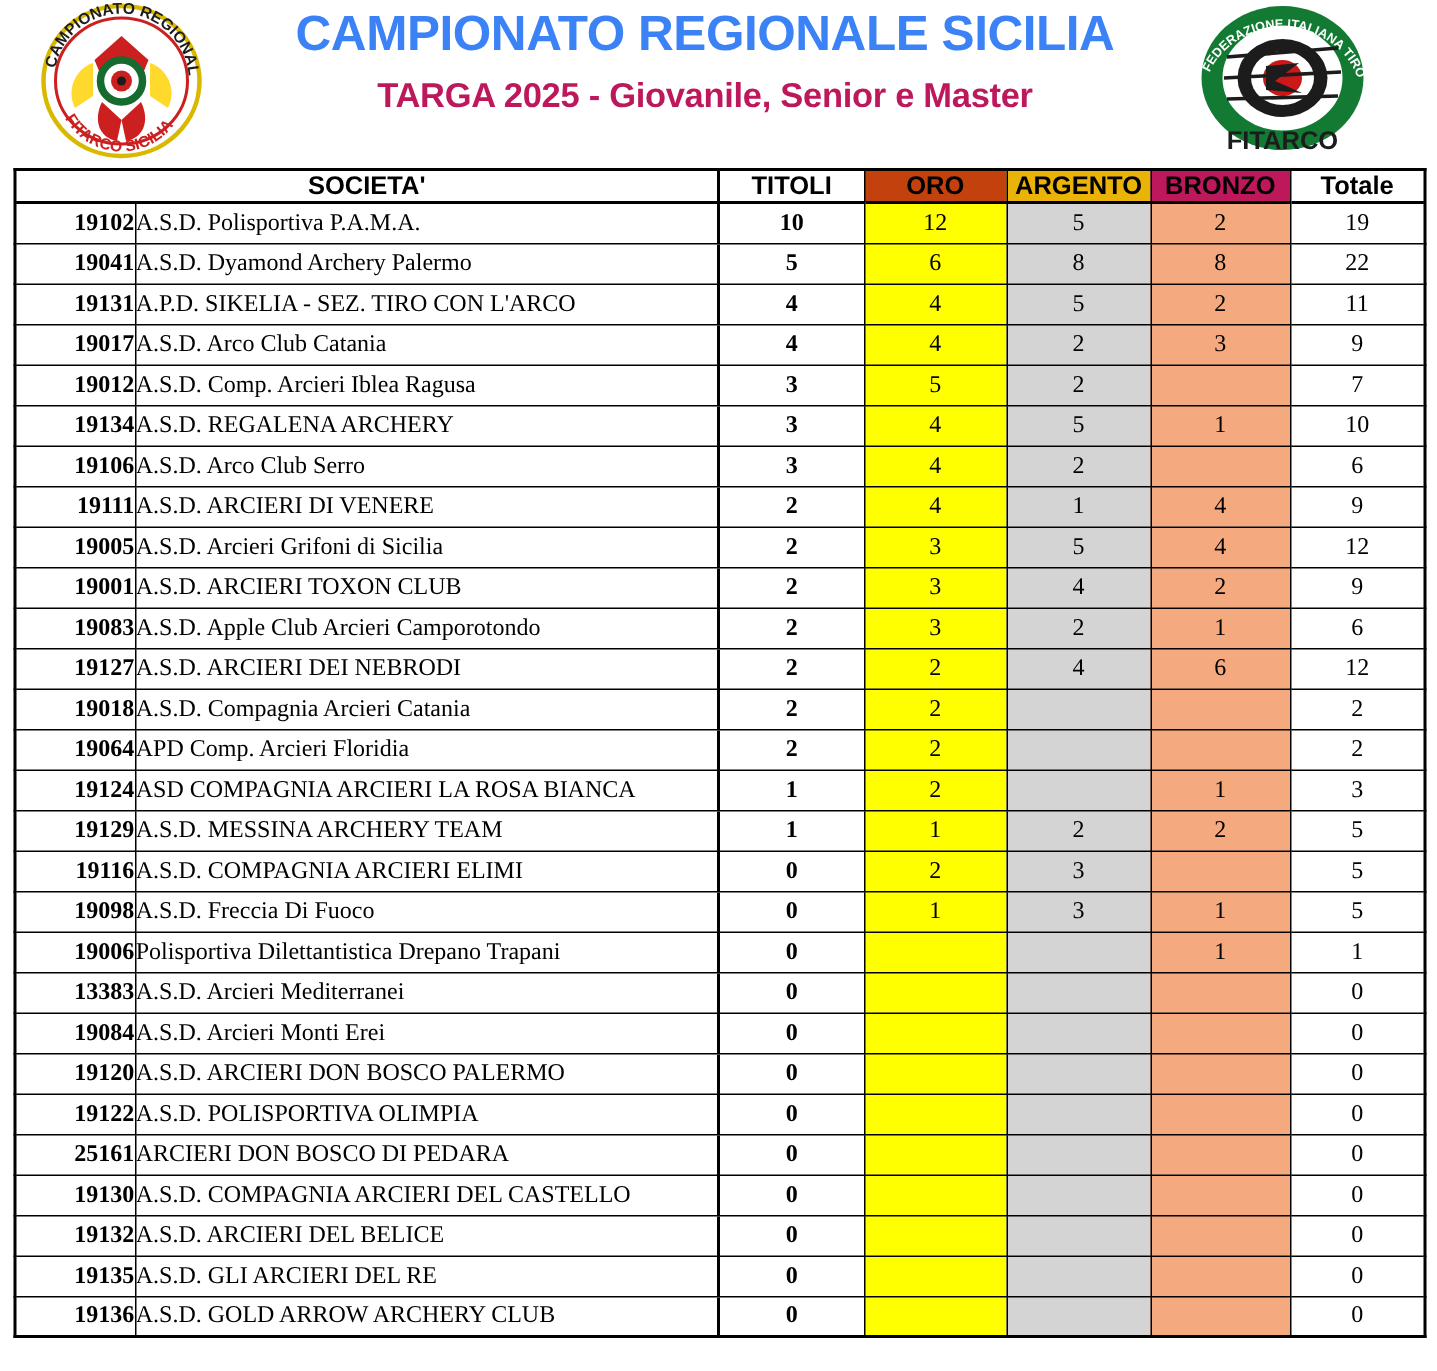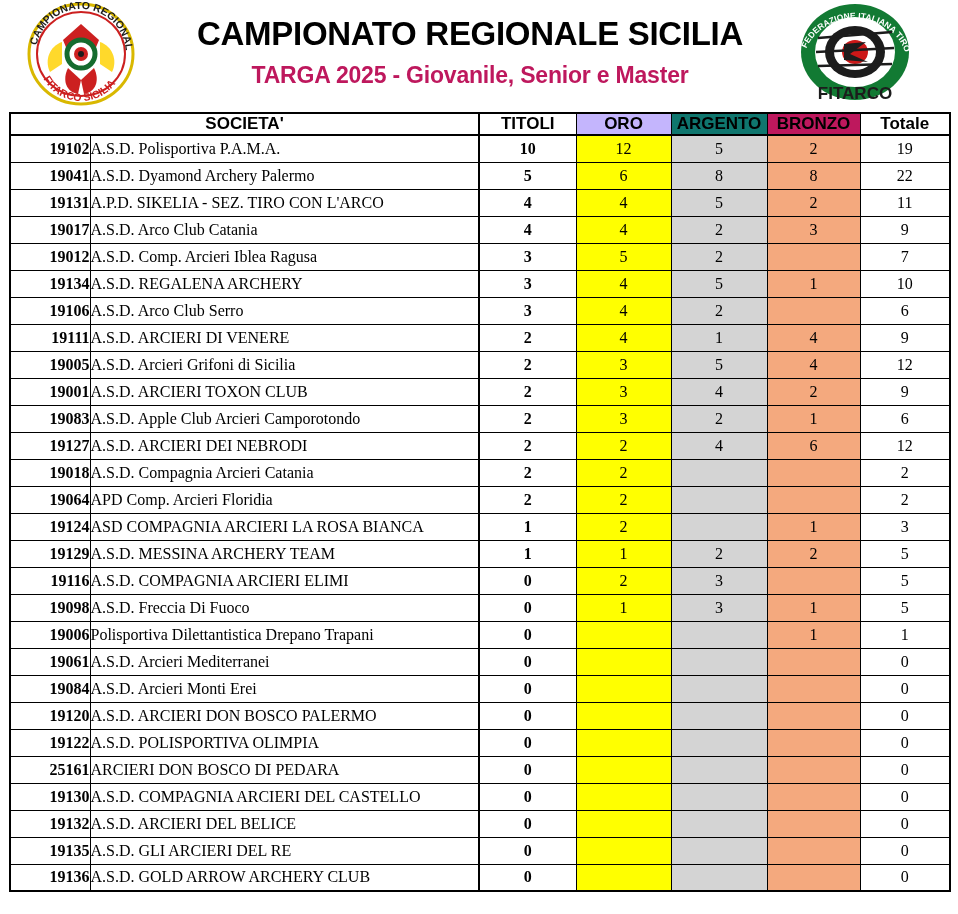--- a/index.html
+++ b/index.html
@@ -38,24 +38,24 @@
   #title-block {
     position: absolute;
     left: 150px;
     top: 0px;
     width: 640px;
     height: 108px;
     text-align: center;
   }
   #main-title {
     margin: 0;
-    padding-top: 17px;
+    padding-top: 5px;
     font-size: 33px;
     font-weight: bold;
-    color: #000000;
+    color: #3b82f6;
     letter-spacing: -0.3px;
     line-height: 1.05;
     font-family: "Liberation Sans", sans-serif;
   }
   #sub-title {
     margin: 0;
     padding-top: 10px;
     font-size: 23px;
     font-weight: bold;
     color: #be185d;
@@ -103,22 +103,22 @@
     font-size: 17px;
     text-align: center;
     height: 20px;
   }
   th.h-societa {
     text-align: left;
     padding-left: 6px;
     font-size: 18px;
   }
   th.h-titoli { color: #ee1111; }
-  th.h-oro    { background: #c4b5fd; }
-  th.h-arg    { background: #0f766e; font-size: 15px; margin-left: 32px; }
+  th.h-oro    { background: #c2410c; }
+  th.h-arg    { background: #eab308; font-size: 15px; margin-left: 32px; }
   th.h-bro    { background: #be185d; font-size: 15px; }
   th.h-tot    { font-weight: bold; }
 
   
   td.code {
     text-align: right;
     padding-right: 5px;
     font-weight: bold;
     font-size: 16px;
     font-family: "Liberation Sans", sans-serif;
@@ -392,21 +392,21 @@
         <tr>
           <td class="code">19006</td>
           <td class="name">Polisportiva Dilettantistica Drepano Trapani</td>
           <td class="titoli colsep-left">0</td>
           <td class="oro"></td>
           <td class="arg"></td>
           <td class="bro">1</td>
           <td class="tot">1</td>
         </tr>
         <tr>
-          <td class="code">19061</td>
+          <td class="code">13383</td>
           <td class="name">A.S.D. Arcieri Mediterranei</td>
           <td class="titoli colsep-left">0</td>
           <td class="oro"></td>
           <td class="arg"></td>
           <td class="bro"></td>
           <td class="tot">0</td>
         </tr>
         <tr>
           <td class="code">19084</td>
           <td class="name">A.S.D. Arcieri Monti Erei</td>

